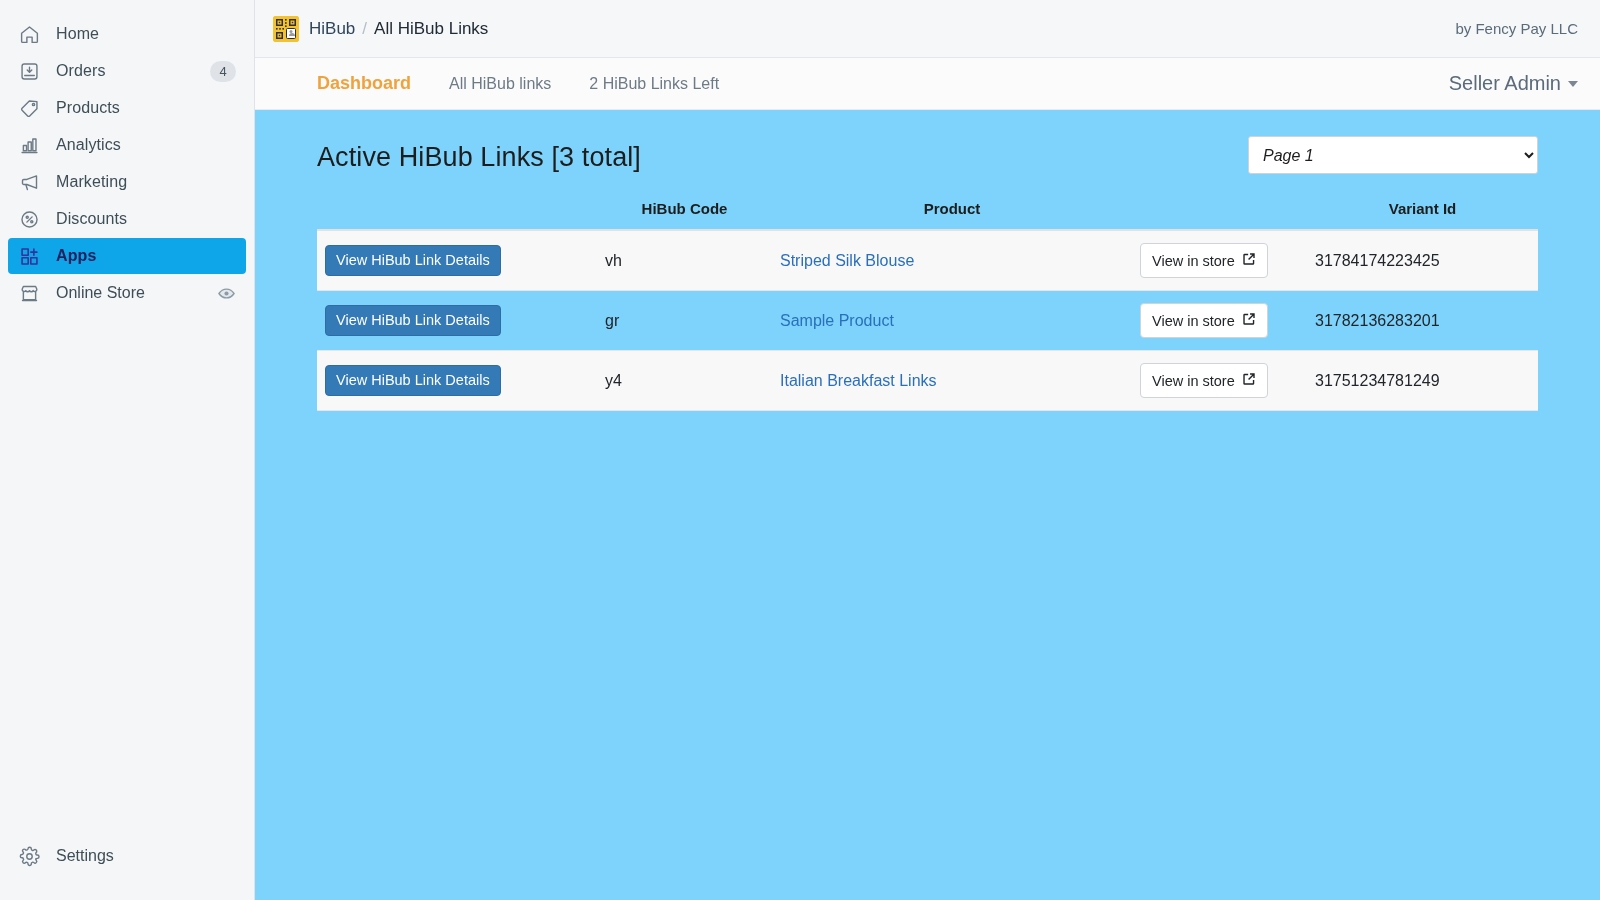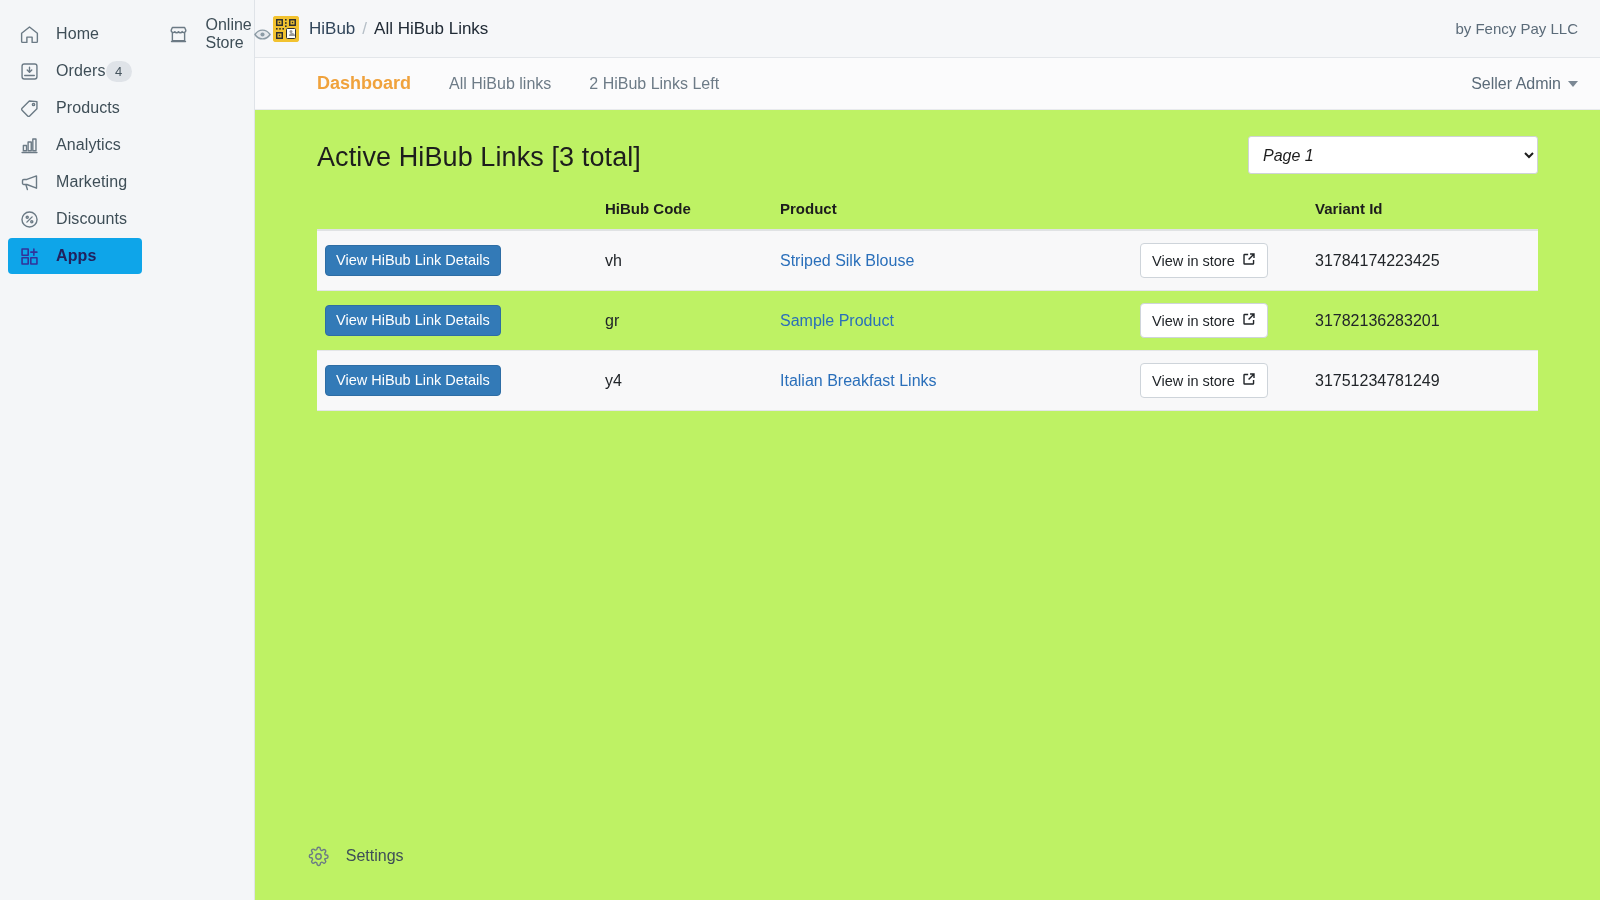--- a/index.html
+++ b/index.html
@@ -16,23 +16,24 @@
     overflow: hidden;
   }
 
   
   .sidebar {
     width: 255px;
     flex: 0 0 255px;
     background: #f4f6f8;
     border-right: 1px solid #dfe3e8;
     display: flex;
-    flex-direction: row;
+    flex-direction: column;
     padding-top: 16px;
     position: relative;
+    justify-content: flex-end;
   }
   .nav-list { display: flex; flex-direction: column; gap: 0px; padding: 0 8px; }
   .nav-item {
     display: flex;
     align-items: center;
     height: 36px;
     padding: 0 10px;
     border-radius: 4px;
     margin-bottom: 1px;
     cursor: pointer;
@@ -112,21 +113,21 @@
     margin-right: 16px;
     display: flex; align-items: center; justify-content: center;
     color: #6b7a85;
   }
 
   
   .main {
     flex: 1 1 auto;
     display: flex;
     flex-direction: column;
-    background: #bef264;
+    background: #7dd3fc;
     min-width: 0;
   }
   .topbar {
     height: 58px;
     flex: 0 0 58px;
     background: #f6f7f9;
     border-bottom: 1px solid #e3e6ea;
     display: flex;
     align-items: center;
     padding: 0 22px 0 18px;
@@ -158,21 +159,21 @@
     font-size: 16px;
     color: #6d7b87;
     margin-right: 38px;
     cursor: pointer;
     white-space: nowrap;
   }
   .tab.active { color: #f0a23c; font-weight: bold; font-size: 18px; }
   .account {
     margin-left: auto;
     display: flex; align-items: center; gap: 7px;
-    font-size: 16px; color: #5b6b79; cursor: pointer;
+    font-size: 20px; color: #5b6b79; cursor: pointer;
   }
   .caret {
     width: 0; height: 0;
     border-left: 5px solid transparent;
     border-right: 5px solid transparent;
     border-top: 6px solid #7b8894;
   }
 
   .content {
     flex: 1 1 auto;
@@ -206,21 +207,21 @@
     appearance: auto;
     font-style: italic;
   }
 
   table.links-table {
     width: 100%;
     border-collapse: collapse;
     table-layout: fixed;
   }
   table.links-table th {
-    text-align: left;
+    text-align: center;
     font-size: 15px;
     color: #1d1d1d;
     font-weight: bold;
     padding: 0 8px 12px 8px;
     border-bottom: 2px solid #e0e2e4;
   }
   table.links-table td {
     padding: 12px 8px;
     font-size: 16px;
     color: #212529;

